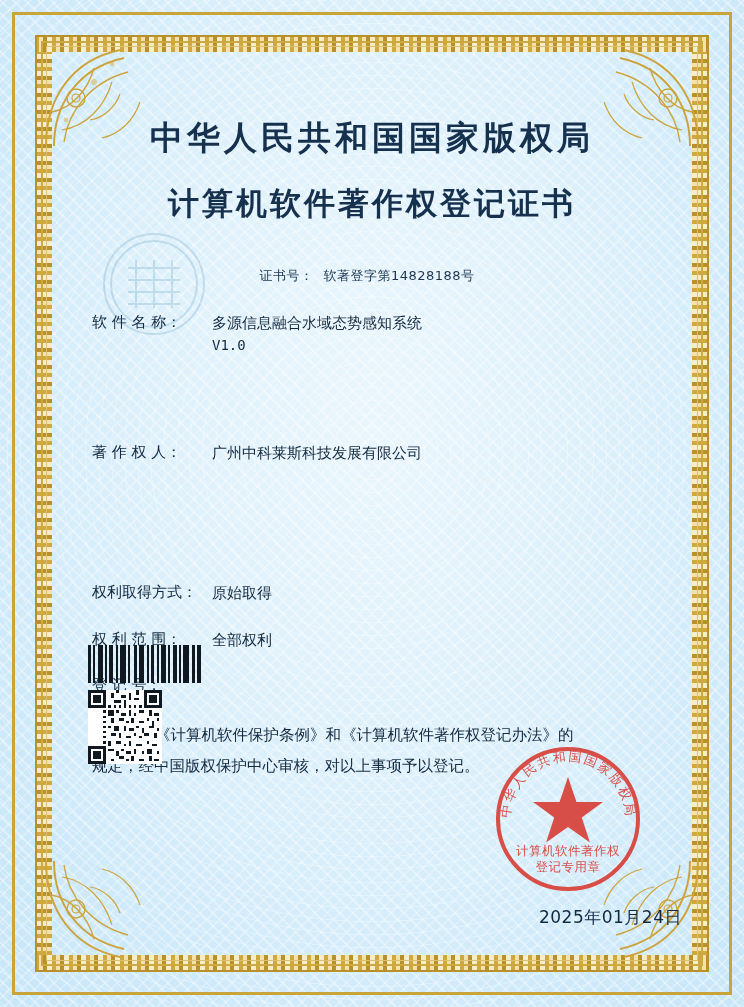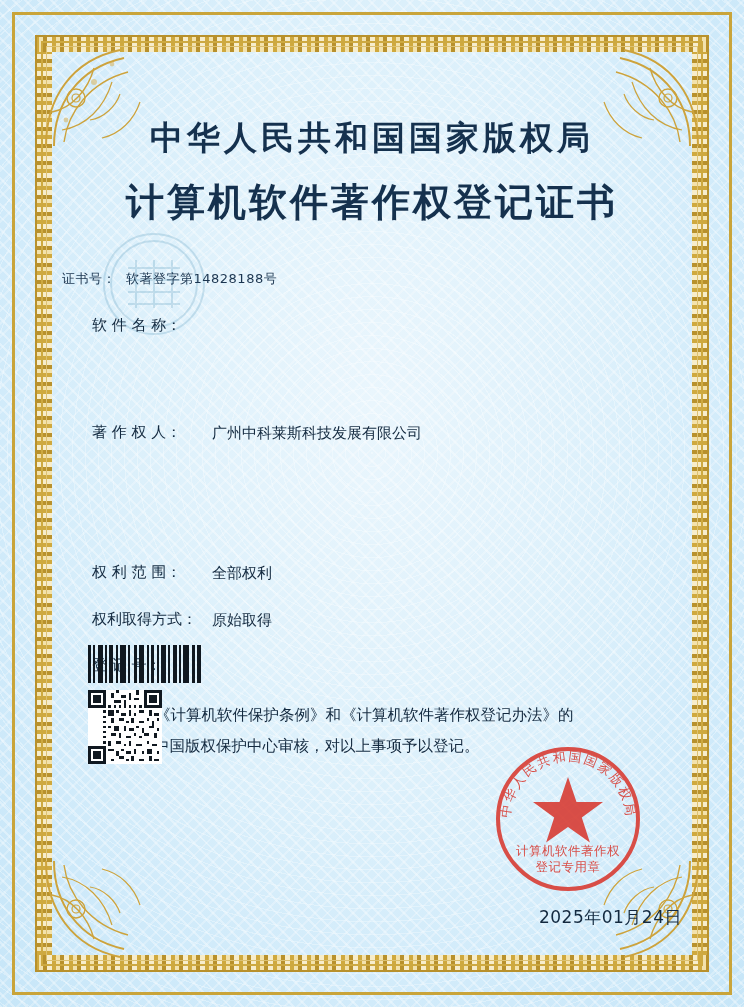--- a/index.html
+++ b/index.html
@@ -110,31 +110,31 @@
 
   .title-block { text-align: center; margin-top: 56px; }
   .title-line1 {
     font-size: 33px;
     letter-spacing: 4px;
     font-weight: bold;
     color: #15314e;
     font-family: "DejaVu Serif", serif;
   }
   .title-line2 {
-    font-size: 38px;
+    font-size: 31px;
     letter-spacing: 3px;
     font-weight: bold;
     color: #15314e;
-    margin-top: 16px;
+    margin-top: 22px;
     font-family: "DejaVu Serif", serif;
   }
 
   .cert-no {
     margin-top: 42px;
-    text-align: left;
+    text-align: center;
     padding-right: 10px;
     font-size: 13px;
     color: #1b3550;
     font-family: "DejaVu Sans", sans-serif;
     letter-spacing: 0.5px;
   }
   .cert-no .label { margin-right: 10px; }
 
   .fields { margin-top: 28px; padding-left: 30px; }
   .field-row {
@@ -313,40 +313,44 @@
       <div class="title-line2">计算机软件著作权登记证书</div>
     </div>
 
     <div class="cert-no">
       <span class="label">证书号：</span><span class="value">软著登字第14828188号</span>
     </div>
 
     <div class="fields">
       <div class="field-row">
         <div class="field-label">软 件 名 称：</div>
+        <div class="field-value">
+          <span>多源信息融合水域态势感知系统</span>
+          <span class="sub">V1.0</span>
+        </div>
       </div>
 
       <div class="gap-a"></div>
 
       <div class="field-row">
         <div class="field-label">著 作 权 人：</div>
         <div class="field-value">广州中科莱斯科技发展有限公司</div>
       </div>
     </div>
 
     <div class="gap-b"></div>
 
     <div class="fields2">
       <div class="field-row">
+        <div class="field-label">权利取得方式：</div>
+        <div class="field-value">原始取得</div>
+      </div>
+      <div class="field-row">
         <div class="field-label">权 利 范 围：</div>
         <div class="field-value">全部权利</div>
-      </div>
-      <div class="field-row">
-        <div class="field-label">权利取得方式：</div>
-        <div class="field-value">原始取得</div>
       </div>
       <div class="field-row">
         <div class="field-label">登 记 号：</div>
       </div>
     </div>
 
     <div class="paragraph">
       <span class="indent">根据《计算机软件保护条例》和《计算机软件著作权登记办法》的</span>
       <span>规定，经中国版权保护中心审核，对以上事项予以登记。</span>
     </div>

